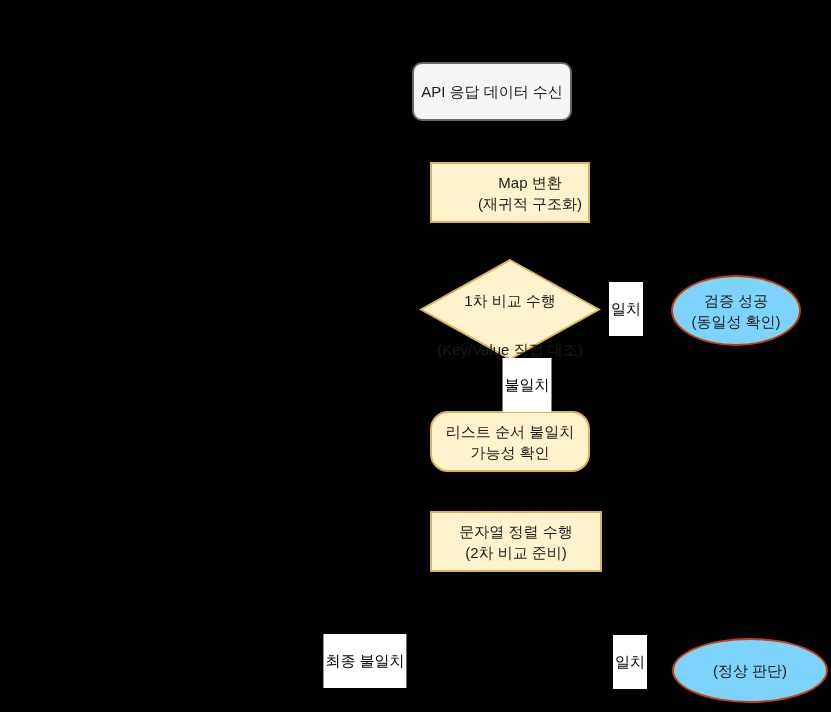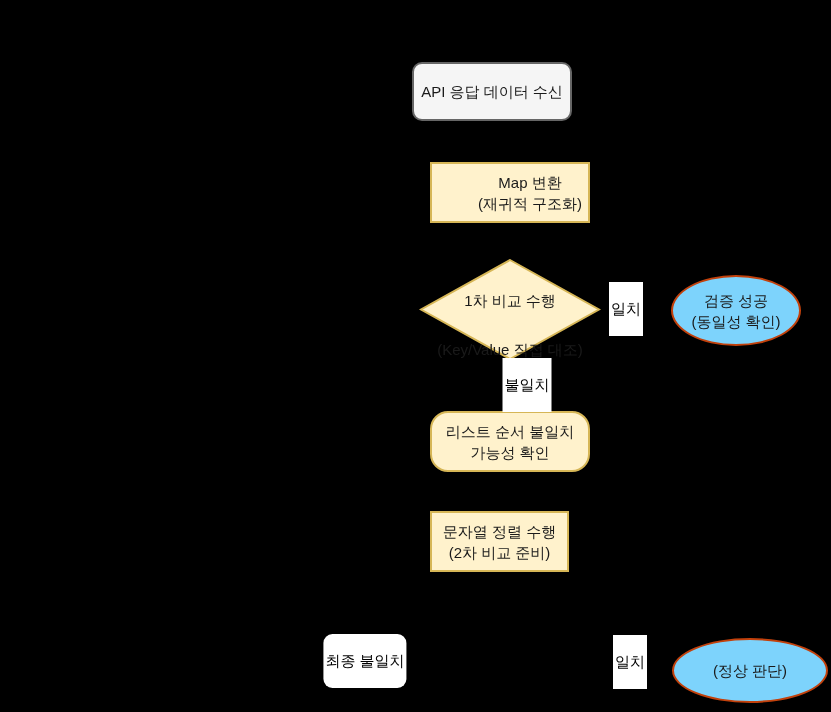--- a/index.html
+++ b/index.html
@@ -128,29 +128,29 @@
   <div class="node ellipse terminal-green" style="left:671px; top:275px; width:130px; height:71px;">
     <span>검증 성공</span>
     <span>(동일성 확인)</span>
   </div>
 
   <div class="node process" style="left:430px; top:411px; width:160px; height:61px;border-radius:18px;">
     <span>리스트 순서 불일치</span>
     <span>가능성 확인</span>
   </div>
 
-  <div class="node process" style="left:430px; top:511px; width:139px; height:61px;">
+  <div class="node process" style="left:430px; top:511px; width:172px; height:61px;">
     <span>문자열 정렬 수행</span>
     <span>(2차 비교 준비)</span>
   </div>
 
 
 
   <div class="node ellipse terminal-green" style="left:672px; top:638px; width:156px; height:65px;">
     <span>(정상 판단)</span>
   </div>
 
   <div class="edge-label" style="left:626px; top:309px;">일치</div>
   <div class="edge-label" style="left:511px; top:385px;margin-left:16px;">불일치</div>
-  <div class="edge-label" style="left:365px; top:661px;border-radius:9px;">최종 불일치</div>
+  <div class="edge-label" style="left:365px; top:661px;">최종 불일치</div>
   <div class="edge-label" style="left:630px; top:662px;">일치</div>
 
 </div>
 
 </body></html>

